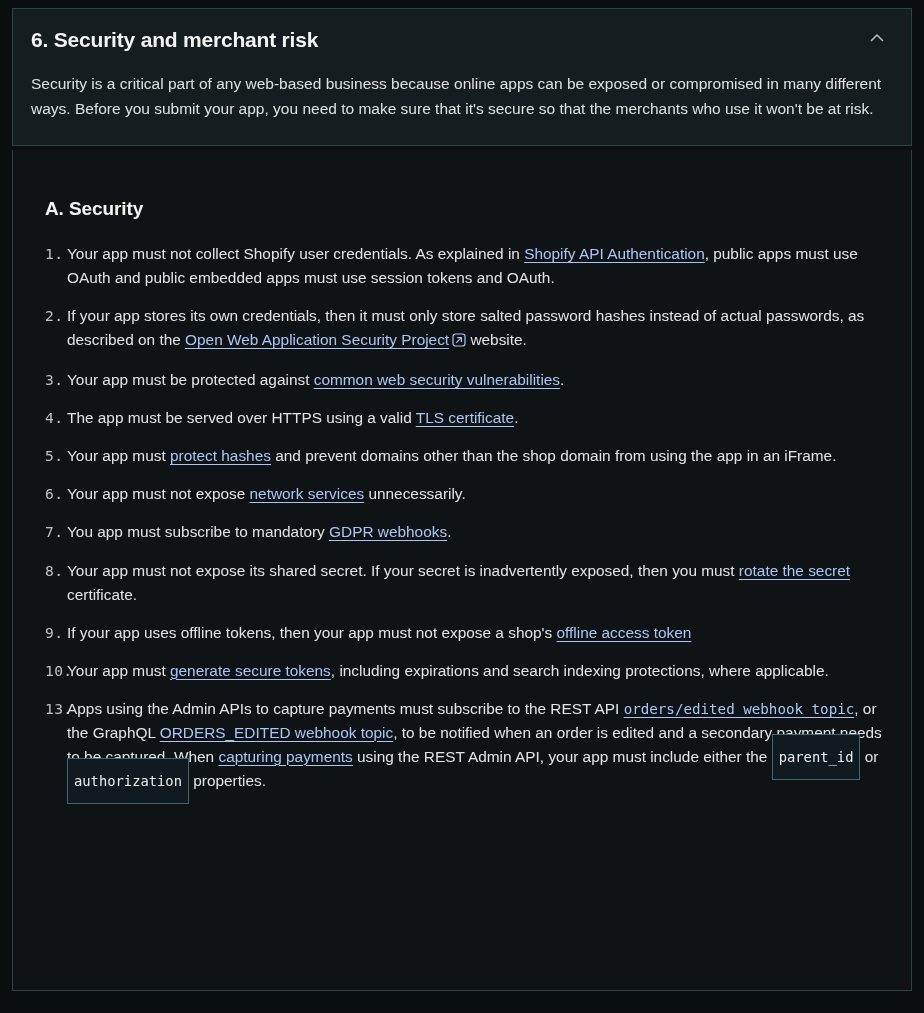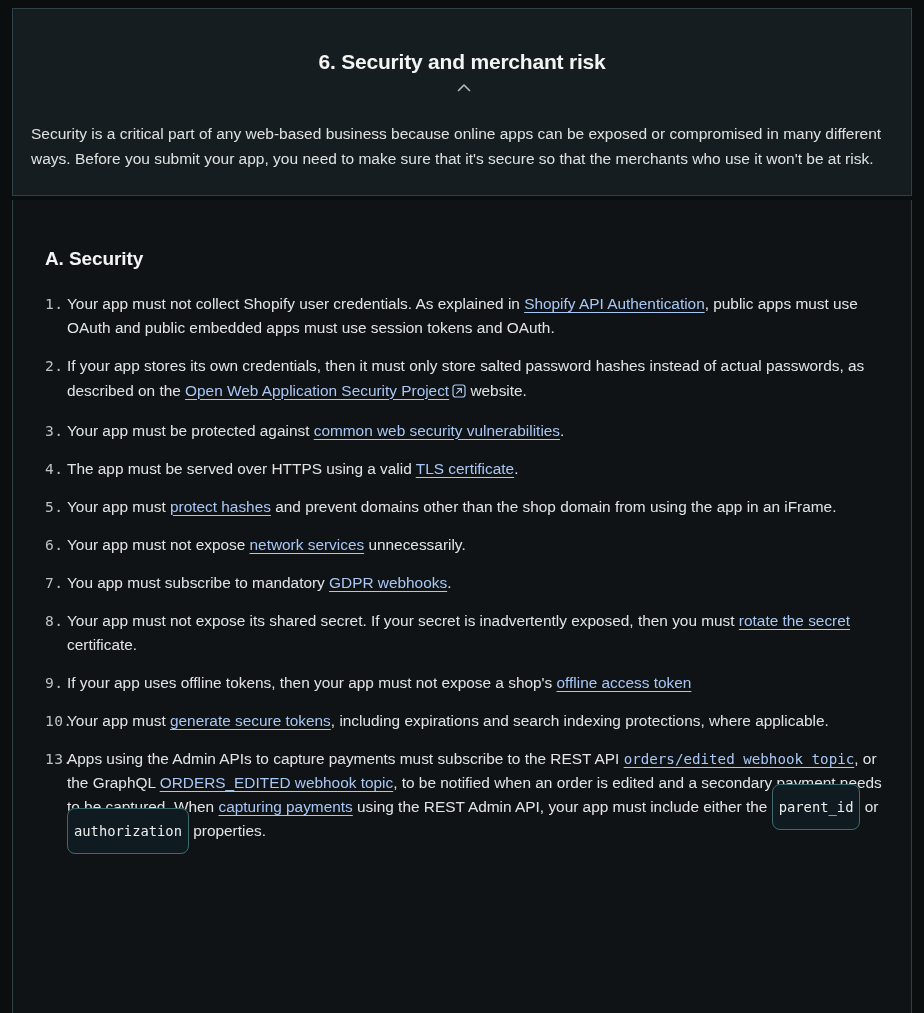--- a/index.html
+++ b/index.html
@@ -22,24 +22,23 @@
     background: #161d20;
     border: 1px solid #2b4247;
     border-left: 1px solid #2b4247;
     border-right: 1px solid #2b4247;
     margin-top: 8px;
     width: 900px;
     padding: 0 18px 24px 18px;
   }
   .section-head {
     display: flex;
-    align-items: center;
+    align-items: flex-end;
     justify-content: space-between;
-    padding-top: 40px;
-    flex-direction: column;
+    padding-top: 15px;
   }
   .section-title {
     font-size: 21px;
     font-weight: bold;
     color: #f3f4f4;
     letter-spacing: -0.2px;
     line-height: 1.2;
     margin: 0;
   }
   .chevron-btn {
@@ -120,21 +119,21 @@
     display: inline-block;
     vertical-align: -2px;
     margin-left: 3px;
   }
   code.chip {
     font-family: "DejaVu Sans Mono", monospace;
     font-size: 13.8px;
     color: #eceeee;
     background: #101b21;
     border: 1px solid #3d6a6c;
-    border-radius: 8px;
+    border-radius: 0;
     padding: 14px 6px;
     white-space: nowrap;
   }
 </style>
 </head>
 <body>
 
 <div class="page">
 
   <div class="section-card">

